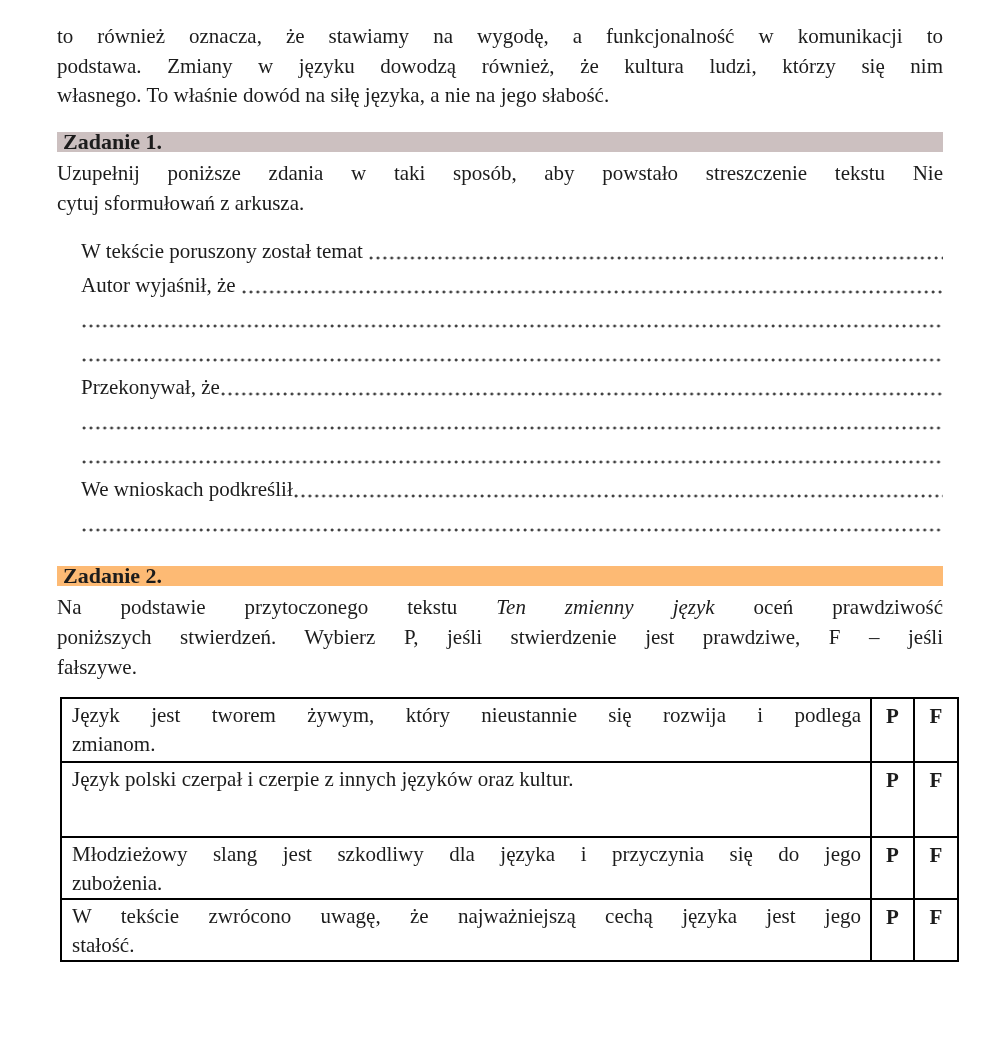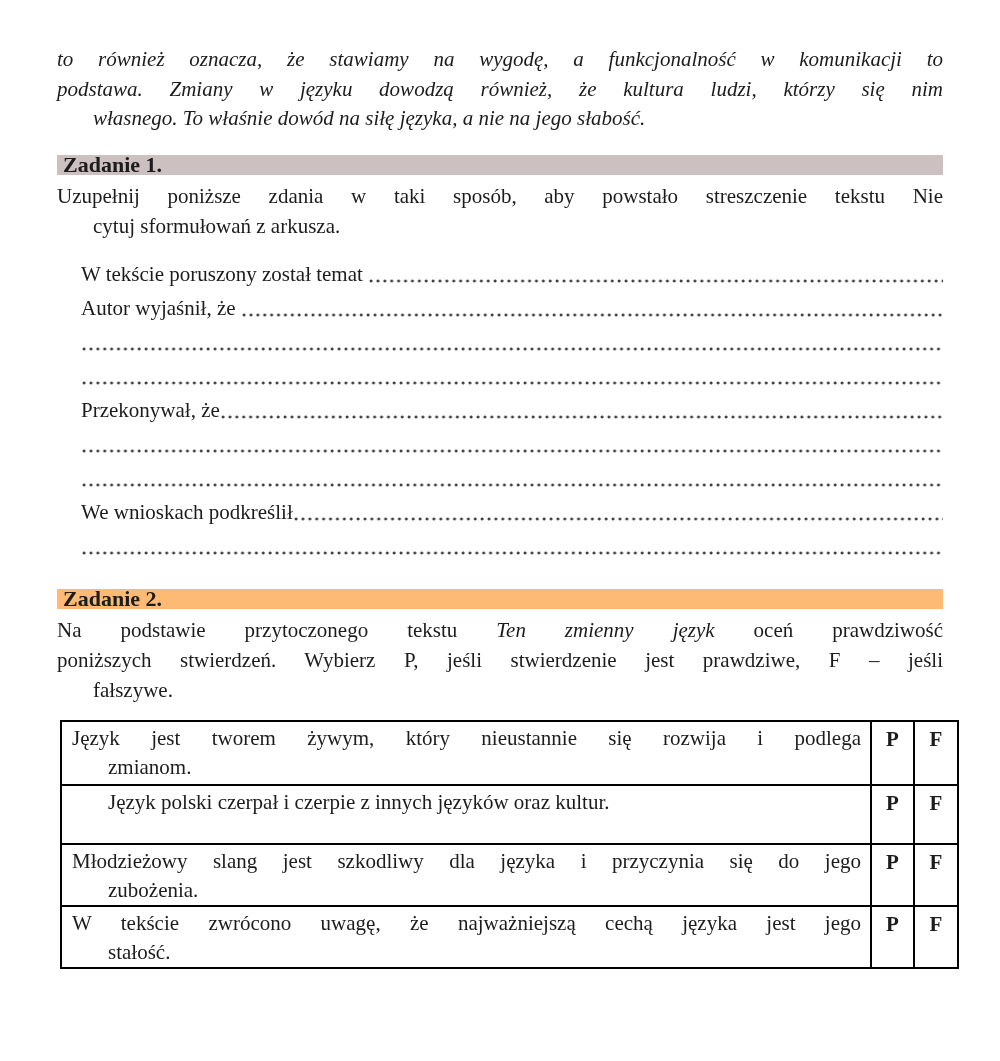--- a/index.html
+++ b/index.html
@@ -10,23 +10,23 @@
     font-family: "Liberation Serif", "DejaVu Serif", serif;
     color: #1c1c1c;
     overflow: hidden;
   }
   .page { width: 1000px; height: 1061px; position: relative; background: #ffffff; }
   .content { margin: 0 57px; width: 886px; }
 
   
   .tline { font-size: 21px; line-height: 30px; }
   .jl { text-align: justify; text-align-last: justify; }
-  .ll { text-align: left; margin-left: 36px; }
-
-  .intro { padding-top: 45px; font-style: italic; }
+  .ll { text-align: left; }
+
+  .intro { padding-top: 22px; }
   .intro .tline { line-height: 29.5px; }
 
   .task-header-bar {
     margin-top: 21px;
     height: 20px;
     background: #ccc0c0;
     display: flex;
     align-items: center;
     padding-left: 6px;
   }
@@ -81,21 +81,21 @@
     text-align: center;
     font-weight: bold;
     padding-top: 3px;
     line-height: 29px;
     cursor: pointer;
   }
   .col-stmt { width: 810px; }
   .col-p { width: 43px; }
   .col-f { width: 44px; }
   tr.r1 { height: 64px; }
-  tr.r2 { height: 59px; }
+  tr.r2 { height: 75px; }
   tr.r3 { height: 59px; }
   tr.r4 { height: 55px; }
 </style>
 </head>
 <body>
 
 <div class="page">
   <div class="content">
 
     <div class="intro">

